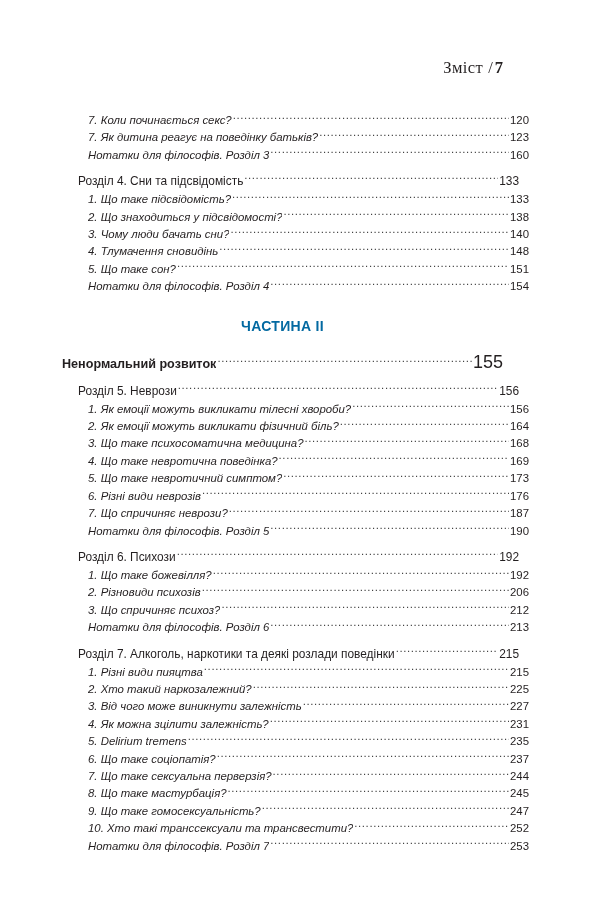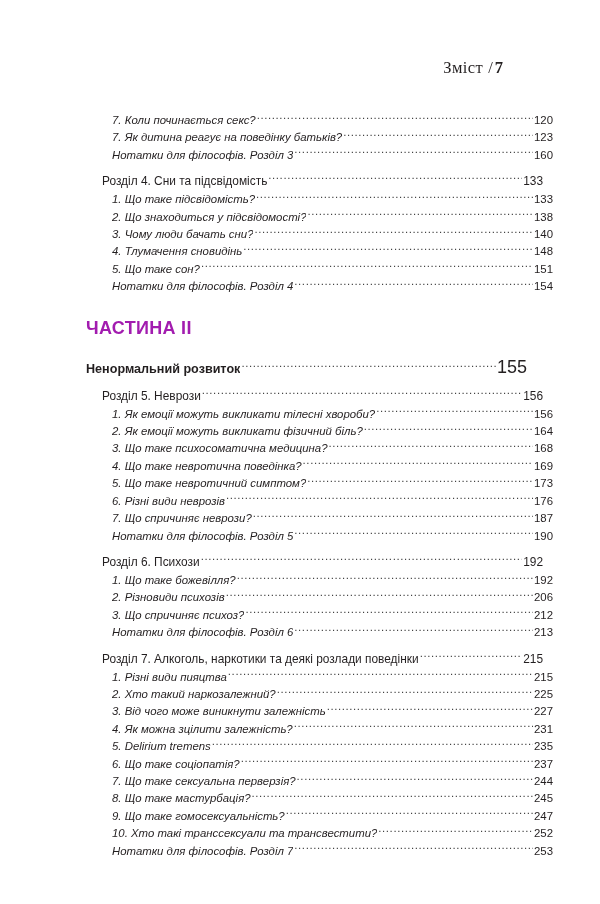--- a/index.html
+++ b/index.html
@@ -11,21 +11,20 @@
     width: 600px;
     height: 904px;
     font-family: "Liberation Sans", sans-serif;
     color: #231f20;
     position: relative;
     overflow: hidden;
   }
   .page {
     position: absolute;
     inset: 0;
-    margin-left: 24px;
   }
 
   
   .running-head {
     position: absolute;
     top: 58px;
     left: 78px;
     right: 97px;
     text-align: right;
     font-family: "Liberation Serif", serif;
@@ -108,24 +107,25 @@
     font-size: 11.4px;
   }
   .entry.level-section .pageno { font-style: normal; }
   .entry.level-section .leader::after { font-style: normal; }
 
   
   .group + .group { margin-top: 8px; }
 
   
   .part-divider {
+    text-align: center;
     font-weight: 700;
-    font-size: 18px;
+    font-size: 14px;
     letter-spacing: .3px;
-    color: #a21caf;
+    color: #0369a1;
     margin-top: 22px;
     margin-bottom: 18px;
     width: 441px;
   }
 </style>
 </head>
 <body>
 
 <div class="page">
 

